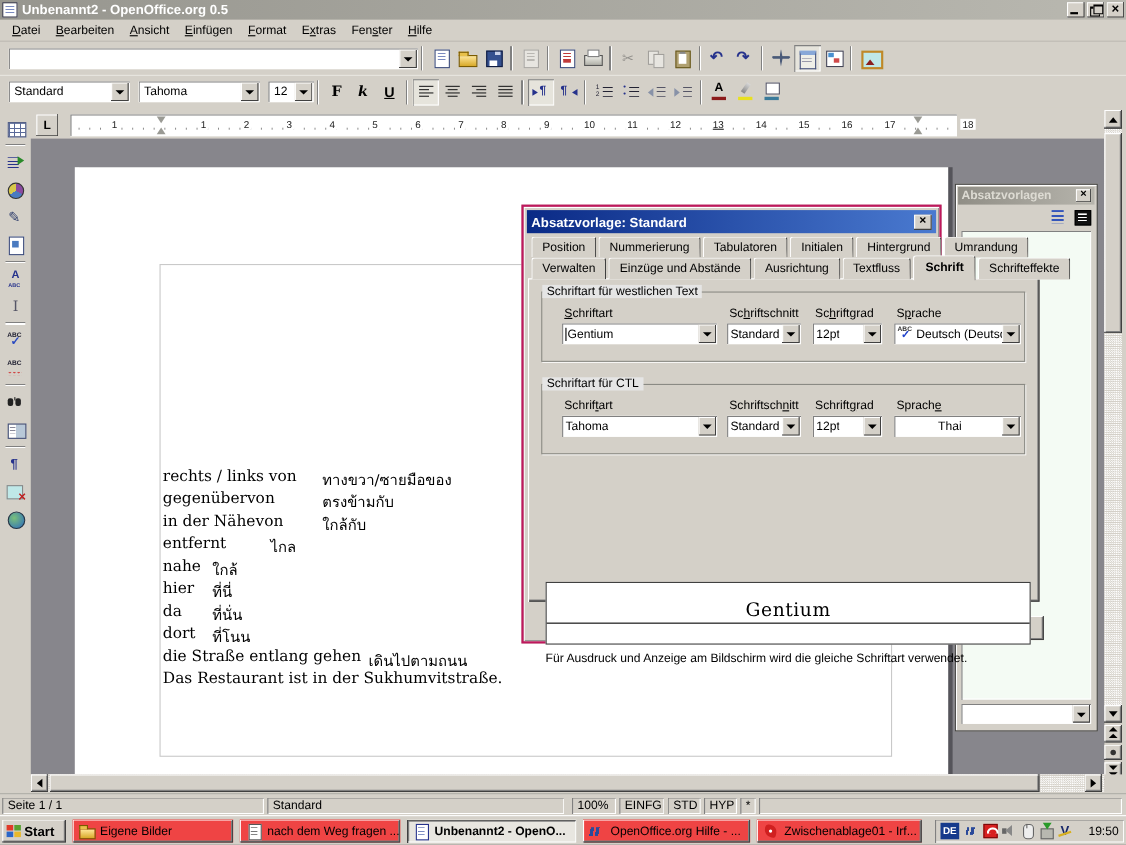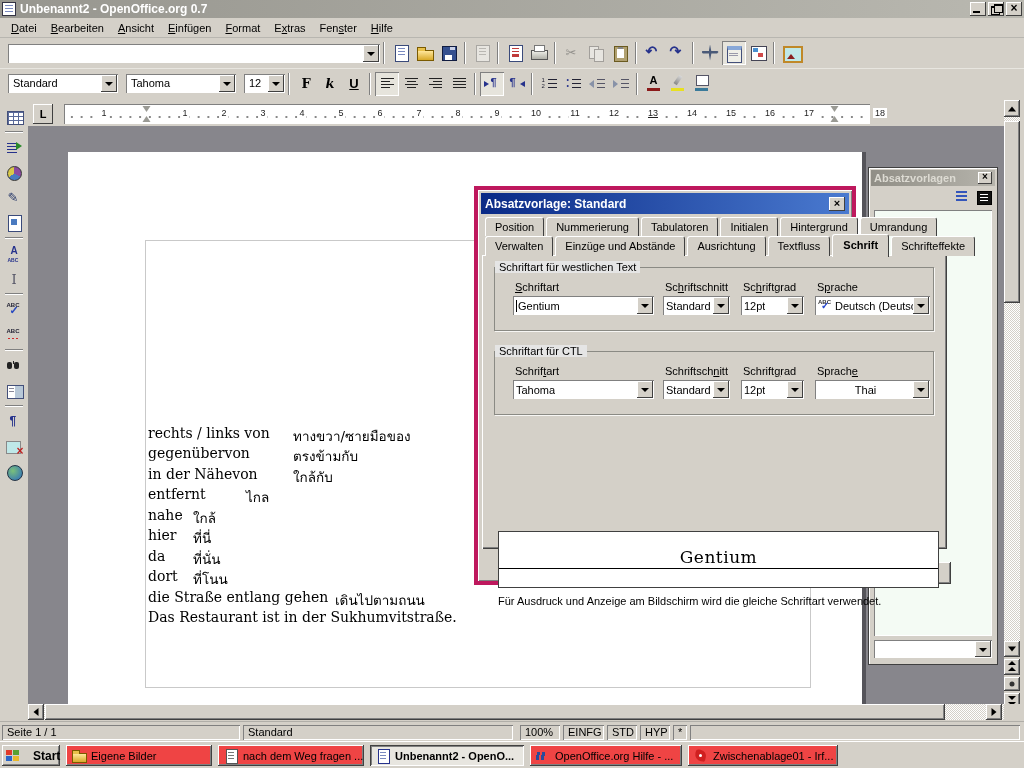--- a/index.html
+++ b/index.html
@@ -164,21 +164,21 @@
   .sbtn{position:absolute;background:#d4d0c8;box-shadow:inset -1px -1px 0 #404040,inset 1px 1px 0 #fff,inset -2px -2px 0 #808080;}
   .arr{position:absolute;left:50%;top:50%;transform:translate(-50%,-50%);width:0;height:0;}
   .arr.up{border-left:4px solid transparent;border-right:4px solid transparent;border-bottom:5px solid #000;}
   .arr.dn{border-left:4px solid transparent;border-right:4px solid transparent;border-top:5px solid #000;}
   .arr.lf{border-top:4px solid transparent;border-bottom:4px solid transparent;border-right:5px solid #000;}
   .arr.rt{border-top:4px solid transparent;border-bottom:4px solid transparent;border-left:5px solid #000;}
   .dbl{position:absolute;left:50%;transform:translateX(-50%);width:0;height:0;}
   .navdot{position:absolute;left:50%;top:50%;transform:translate(-50%,-50%);width:5px;height:5px;border-radius:50%;background:#333;}
   
   .dialog{position:absolute;left:474px;top:186px;width:382px;height:399px;background:#d4d0c8;
-    border:4px solid #be185d;box-shadow:inset 1px 1px 0 #fff,inset -1px -1px 0 #808080;z-index:30;}
+    border:2px solid #be185d;box-shadow:inset 1px 1px 0 #fff,inset -1px -1px 0 #808080;z-index:30;}
   .dtitle{position:absolute;left:3px;top:3px;right:3px;height:21px;
     background:linear-gradient(90deg,#0a2a86,#4a7ad0);display:flex;align-items:center;padding:0 4px;}
   .dtitle .ttext{color:#fff;font-weight:bold;font-size:12px;}
   .dclose{margin-left:auto;width:16px;height:14px;background:#d4d0c8;box-shadow:inset -1px -1px 0 #404040,inset 1px 1px 0 #fff;
     text-align:center;line-height:12px;font-weight:bold;font-size:11px;}
   .tabs{position:absolute;left:7px;display:flex;z-index:3;}
   .tabs1{top:27px;}  .tabs2{top:46px;}
   .tab{height:19px;line-height:18px;padding:0 9px;margin-right:2px;background:#d4d0c8;white-space:nowrap;
     border:1px solid #404040;border-bottom:none;border-top-color:#fff;border-left-color:#fff;border-radius:3px 3px 0 0;}
   .tabs2 .tab{height:20px;line-height:19px;}
@@ -222,21 +222,21 @@
   .scombo{position:absolute;left:5px;right:5px;bottom:6px;height:18px;background:#fff;
     box-shadow:inset 1px 1px 0 #808080,inset -1px -1px 0 #fff;}
   
   .statusbar{position:absolute;left:0;top:721px;width:1024px;height:20px;background:#d4d0c8;border-top:1px solid #b0aea8;}
   .scell{position:absolute;top:3px;height:15px;box-shadow:inset 1px 1px 0 #808080,inset -1px -1px 0 #fff;
     line-height:15px;padding:0 5px;white-space:nowrap;overflow:hidden;}
   
   .taskbar{position:absolute;left:0;top:741px;width:1024px;height:27px;background:#d4d0c8;border-top:1px solid #fff;}
   .startbtn{position:absolute;left:2px;top:3px;width:58px;height:21px;background:#d4d0c8;
     box-shadow:inset -1px -1px 0 #404040,inset 1px 1px 0 #fff,inset -2px -2px 0 #808080;
-    display:flex;align-items:center;gap:14px;padding:0 4px;font-weight:bold;font-size:12px;}
+    display:flex;align-items:center;gap:3px;padding:0 4px;font-weight:bold;font-size:12px;}
   .winlogo{width:13px;height:12px;display:grid;grid-template-columns:6px 6px;grid-template-rows:5px 5px;gap:1px;flex:none;}
   .winlogo i:nth-child(1){background:#e03a2a;} .winlogo i:nth-child(2){background:#58a030;}
   .winlogo i:nth-child(3){background:#2a66c8;} .winlogo i:nth-child(4){background:#e8b82a;}
   .taskwin{position:absolute;top:3px;height:21px;background:#ef4444;
     box-shadow:inset -1px -1px 0 #404040,inset 1px 1px 0 #fff,inset -2px -2px 0 #808080;
     display:flex;align-items:center;gap:4px;padding:0 5px;overflow:hidden;white-space:nowrap;}
   .taskwin.active{font-weight:bold;background:#e8e6e0;
     box-shadow:inset 1px 1px 0 #404040,inset -1px -1px 0 #fff,inset 2px 2px 0 #808080;}
   .wi{width:16px;height:14px;position:relative;flex:none;}
   .wi-folder-image::before{content:"";position:absolute;left:1px;top:4px;width:13px;height:8px;background:linear-gradient(#ffe69a,#d8a928);border:1px solid #7a5a00;}
@@ -269,21 +269,21 @@
   .tr-mail-scanner::after{content:"";position:absolute;left:1px;top:9px;width:12px;height:2px;background:#d8b020;transform:rotate(-18deg);}
   .clock{margin-left:auto;font-size:11px;}
 </style>
 </head>
 <body>
 
 <div class="screen">
 
   <div class="titlebar">
     <span class="appicon"></span>
-    <span class="ttext">Unbenannt2 - OpenOffice.org 0.7</span>
+    <span class="ttext">Unbenannt2 - OpenOffice.org 0.5</span>
     <span class="winbtns">
       <span class="wbtn min"></span>
       <span class="wbtn rest"></span>
       <span class="wbtn close"></span>
     </span>
   </div>
 
   <div class="menubar" id="menubar">
       <div class="menu-item"><u>D</u>atei</div>
       <div class="menu-item"><u>B</u>earbeiten</div>
@@ -684,15 +684,27 @@
         </div>
         <div class="taskwin" style="left: 530px; width: 152px;">
           <span class="wi wi-ooo-help"></span>
           <span>OpenOffice.org Hilfe - ...</span>
         </div>
         <div class="taskwin" style="left: 688px; width: 150px;">
           <span class="wi wi-irfanview"></span>
           <span>Zwischenablage01 - Irf...</span>
         </div>
       </div>
+    <div class="tray">
+      <span class="debadge">DE</span>
+      <span id="trayicons" style="display:flex;gap:2px;align-items:center;">
+          <span class="tri tr-quickstarter"></span>
+          <span class="tri tr-antivirus"></span>
+          <span class="tri tr-volume"></span>
+          <span class="tri tr-mouse"></span>
+          <span class="tri tr-update"></span>
+          <span class="tri tr-mail-scanner"></span>
+        </span>
+      <span class="clock">19:50</span>
+    </div>
   </div>
 
 </div>
 
 </body></html>

